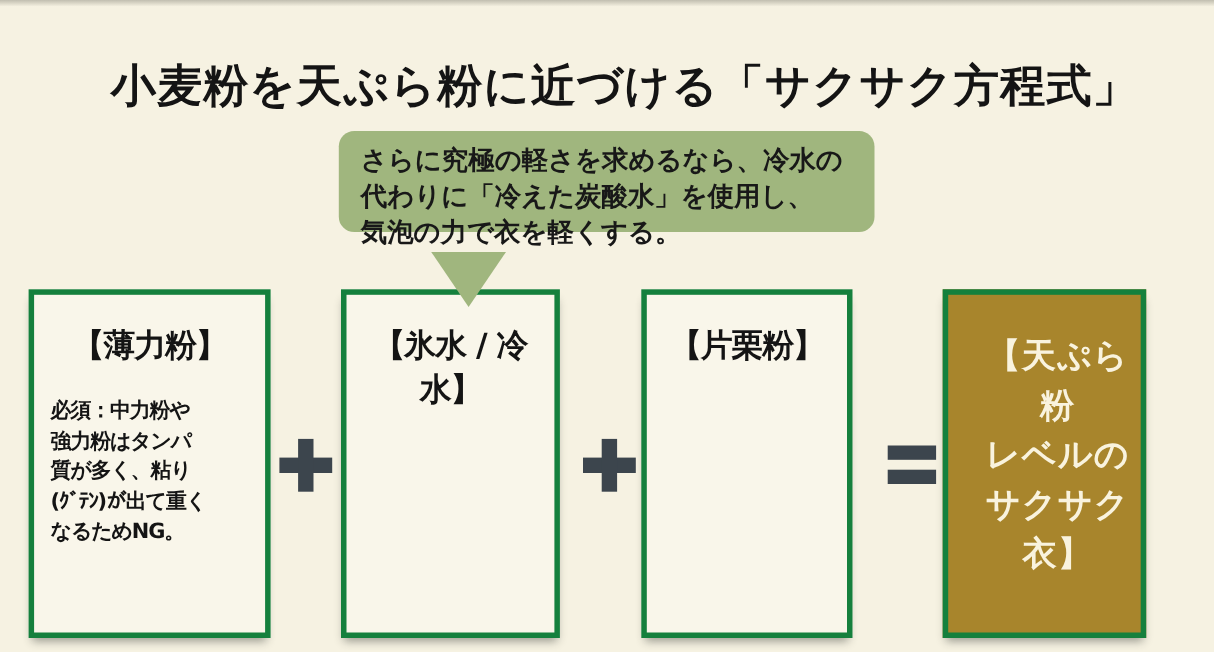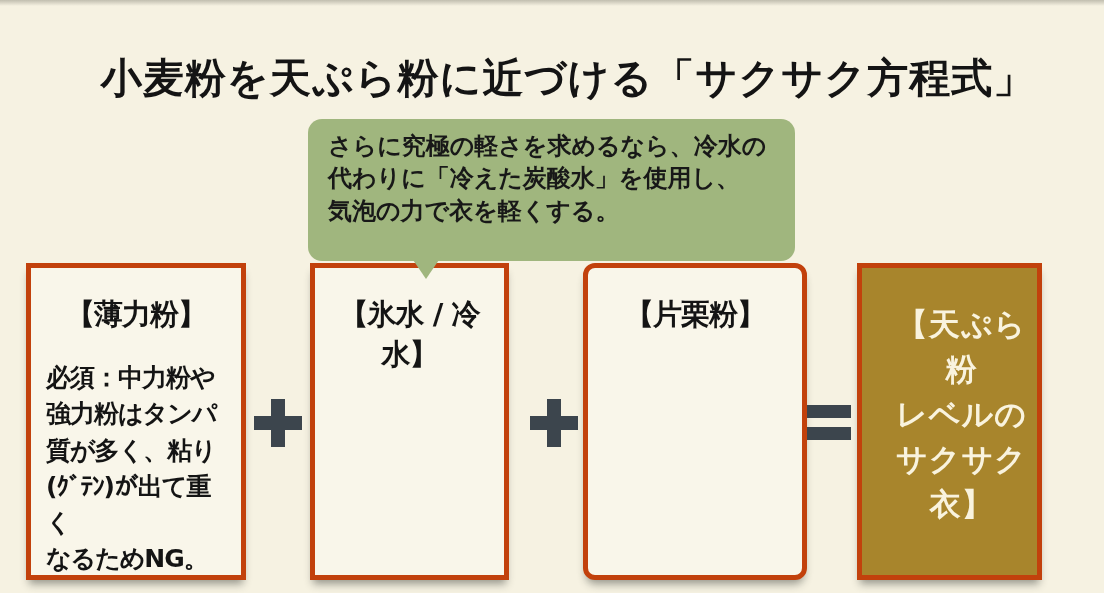--- a/index.html
+++ b/index.html
@@ -24,21 +24,21 @@
     text-align: center;
     font-size: 41px;
     font-weight: 900;
     color: #141414;
     letter-spacing: 1px;
   }
 
   .callout {
     position: absolute;
     left: 308px; top: 119px;
-    width: 487px; height: 142px;
+    width: 487px; height: 92px;
     background: #a0b67e;
     border-radius: 14px;
     box-sizing: border-box;
     padding: 11px 14px 0 20px;
     z-index: 2;
   }
   .callout-text {
     font-size: 24px;
     font-weight: 800;
     line-height: 1.35;
@@ -52,45 +52,45 @@
     border-left: 34px solid transparent;
     border-right: 34px solid transparent;
     border-top: 50px solid #a0b67e;
     z-index: 3;
   }
 
   .card {
     position: absolute;
     top: 263px; height: 317px;
     background: #f9f6ea;
-    border: 5px solid #c2410c;
+    border: 5px solid #15803d;
     box-sizing: border-box;
     box-shadow: 0 7px 8px -3px rgba(40,45,40,0.45);
     z-index: 1;
   }
   .card1 { left: 26px;  width: 220px; }
   .card2 { left: 310px; width: 199px; }
-  .card3 { left: 583px; width: 224px; border-radius: 12px; }
+  .card3 { left: 583px; width: 192px; }
   .card4 {
     left: 857px; width: 185px;
     background: #a8852c;
     display: flex; align-items: center; justify-content: center; padding-left: 24px;
   }
 
   .card-title {
     margin-top: 27px;
     text-align: center;
     font-size: 29px;
     font-weight: 900;
     color: #141414;
     letter-spacing: -1px;
   }
   .card-body {
     margin: 25px 10px 0 15px;
-    font-size: 25px;
+    font-size: 19px;
     font-weight: 800;
     line-height: 1.45;
     color: #141414;
     white-space: pre-line;
     letter-spacing: -1px;
   }
   .result-title {
     font-size: 31px;
     font-weight: 900;
     color: #f9f3de;

